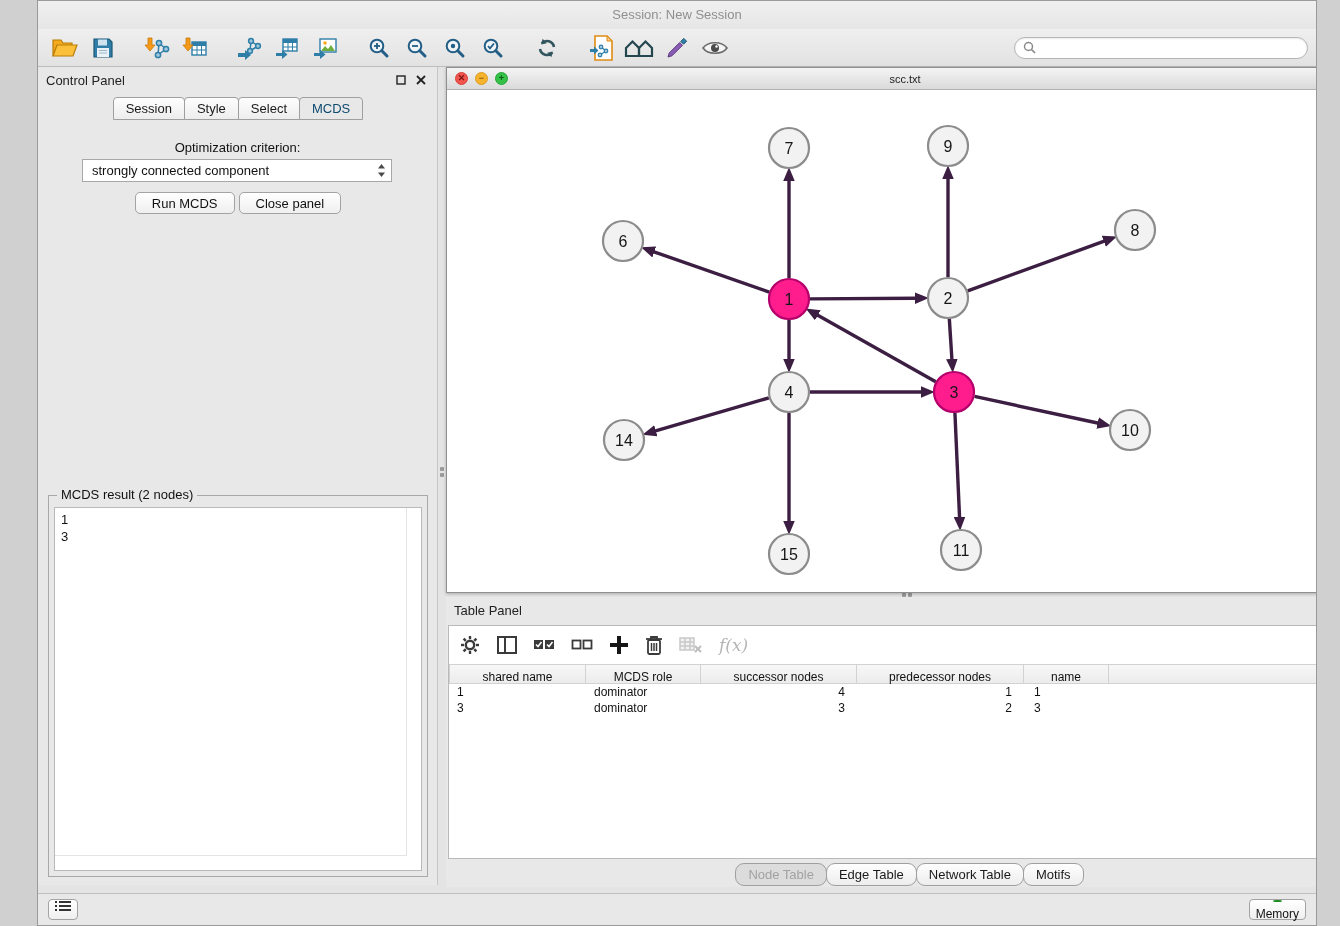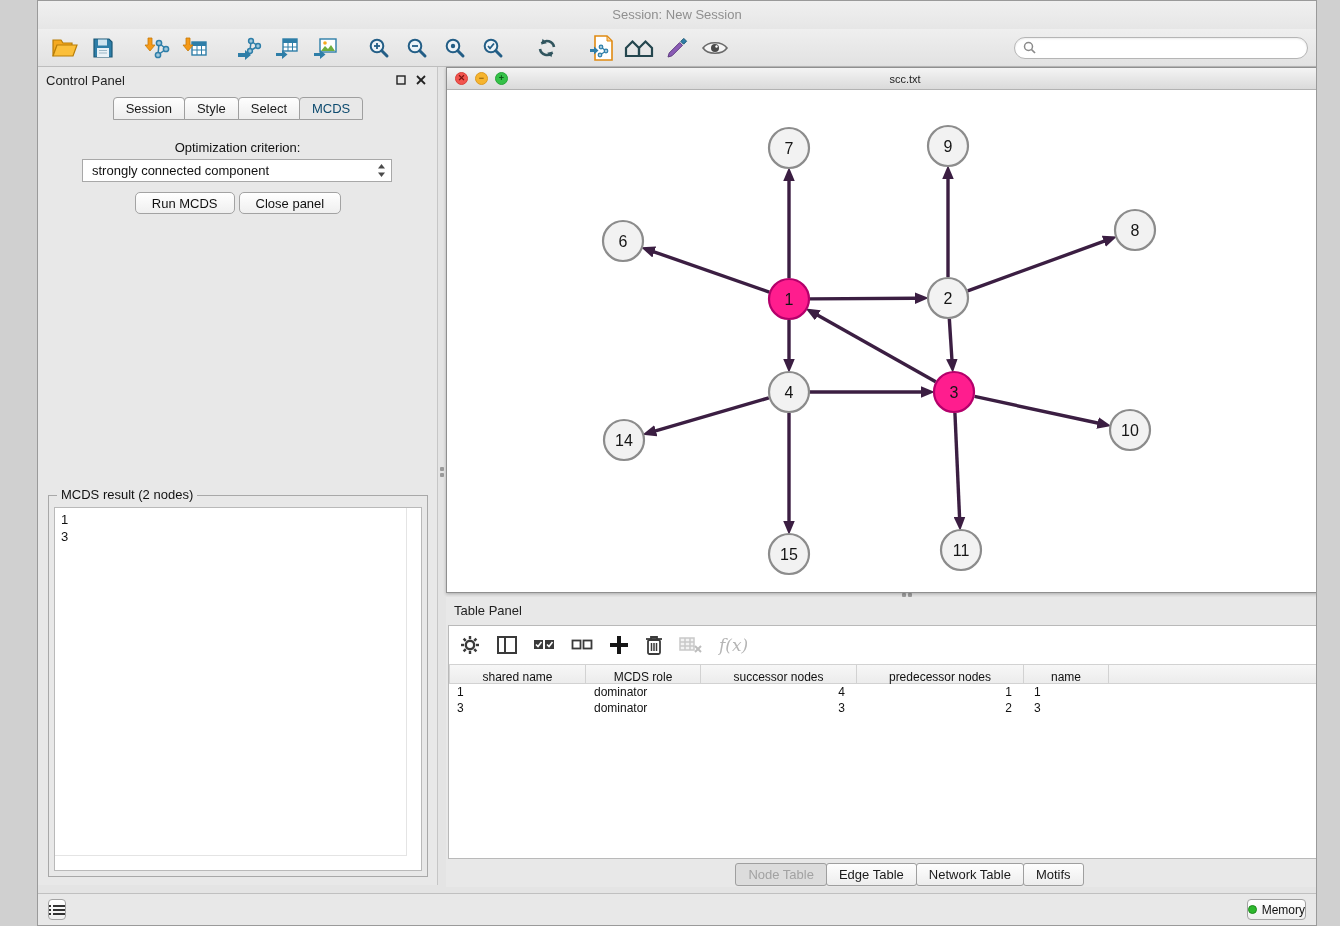--- a/index.html
+++ b/index.html
@@ -77,28 +77,28 @@
                   border:1px solid #d2d2d2; border-left:none; display:flex; align-items:center;
                   justify-content:center; gap:5px; font-size:12px; color:#111;flex-direction:column; }
   .thead .hcell:first-child { border-left:1px solid #d2d2d2; }
   .trow { height:16px; }
   .tcell { font-size:12px; color:#111; line-height:16px; white-space:nowrap; overflow:hidden; }
   .tcell.c0 { padding-left:8px; } .tcell.c1 { padding-left:8px; }
   .tcell.c2, .tcell.c3 { text-align:right; padding-right:12px; }
   .tcell.c4 { padding-left:10px; }
   .tp-tabs { position:absolute; left:0; right:0; bottom:1px; display:flex; justify-content:center; }
   .tp-tab { border:1px solid #9f9f9f; background:linear-gradient(#fefefe,#ededed); padding:3px 12px;
-            font-size:13px; margin-right:-1px; border-radius:3px; color:#1a1a1a; }
+            font-size:13px; margin-right:-1px; border-radius:9px; color:#1a1a1a; }
   .tp-tab.active { background:#dcdcdc; color:#a2a2a2; }
 
   
   .statusbar { position:absolute; left:0; bottom:0; width:100%; height:32px; background:#e8e8e8;
                border-top:1px solid #c0c0c0; display:flex; align-items:center; padding:0 10px; }
   .sb-btn { height:21px; background:linear-gradient(#ffffff,#efefef); border:1px solid #a3a3a3;
-            border-radius:4px; display:flex; align-items:center; padding:0 0; gap:5px; font-size:12px; color:#111; }
+            border-radius:4px; display:flex; align-items:center; padding:0 6px; gap:5px; font-size:12px; color:#111;flex-direction:column; }
   .mem-dot { width:9px; height:9px; border-radius:50%; background:#2db82d; border:1px solid #1d8a1d; }
 
   .splitter-handle { position:absolute; width:4px; height:4px; background:#9a9a9a; border-radius:1px; }
 </style>
 </head>
 <body>
 
 <div class="app">
 
   <div class="titlebar">

